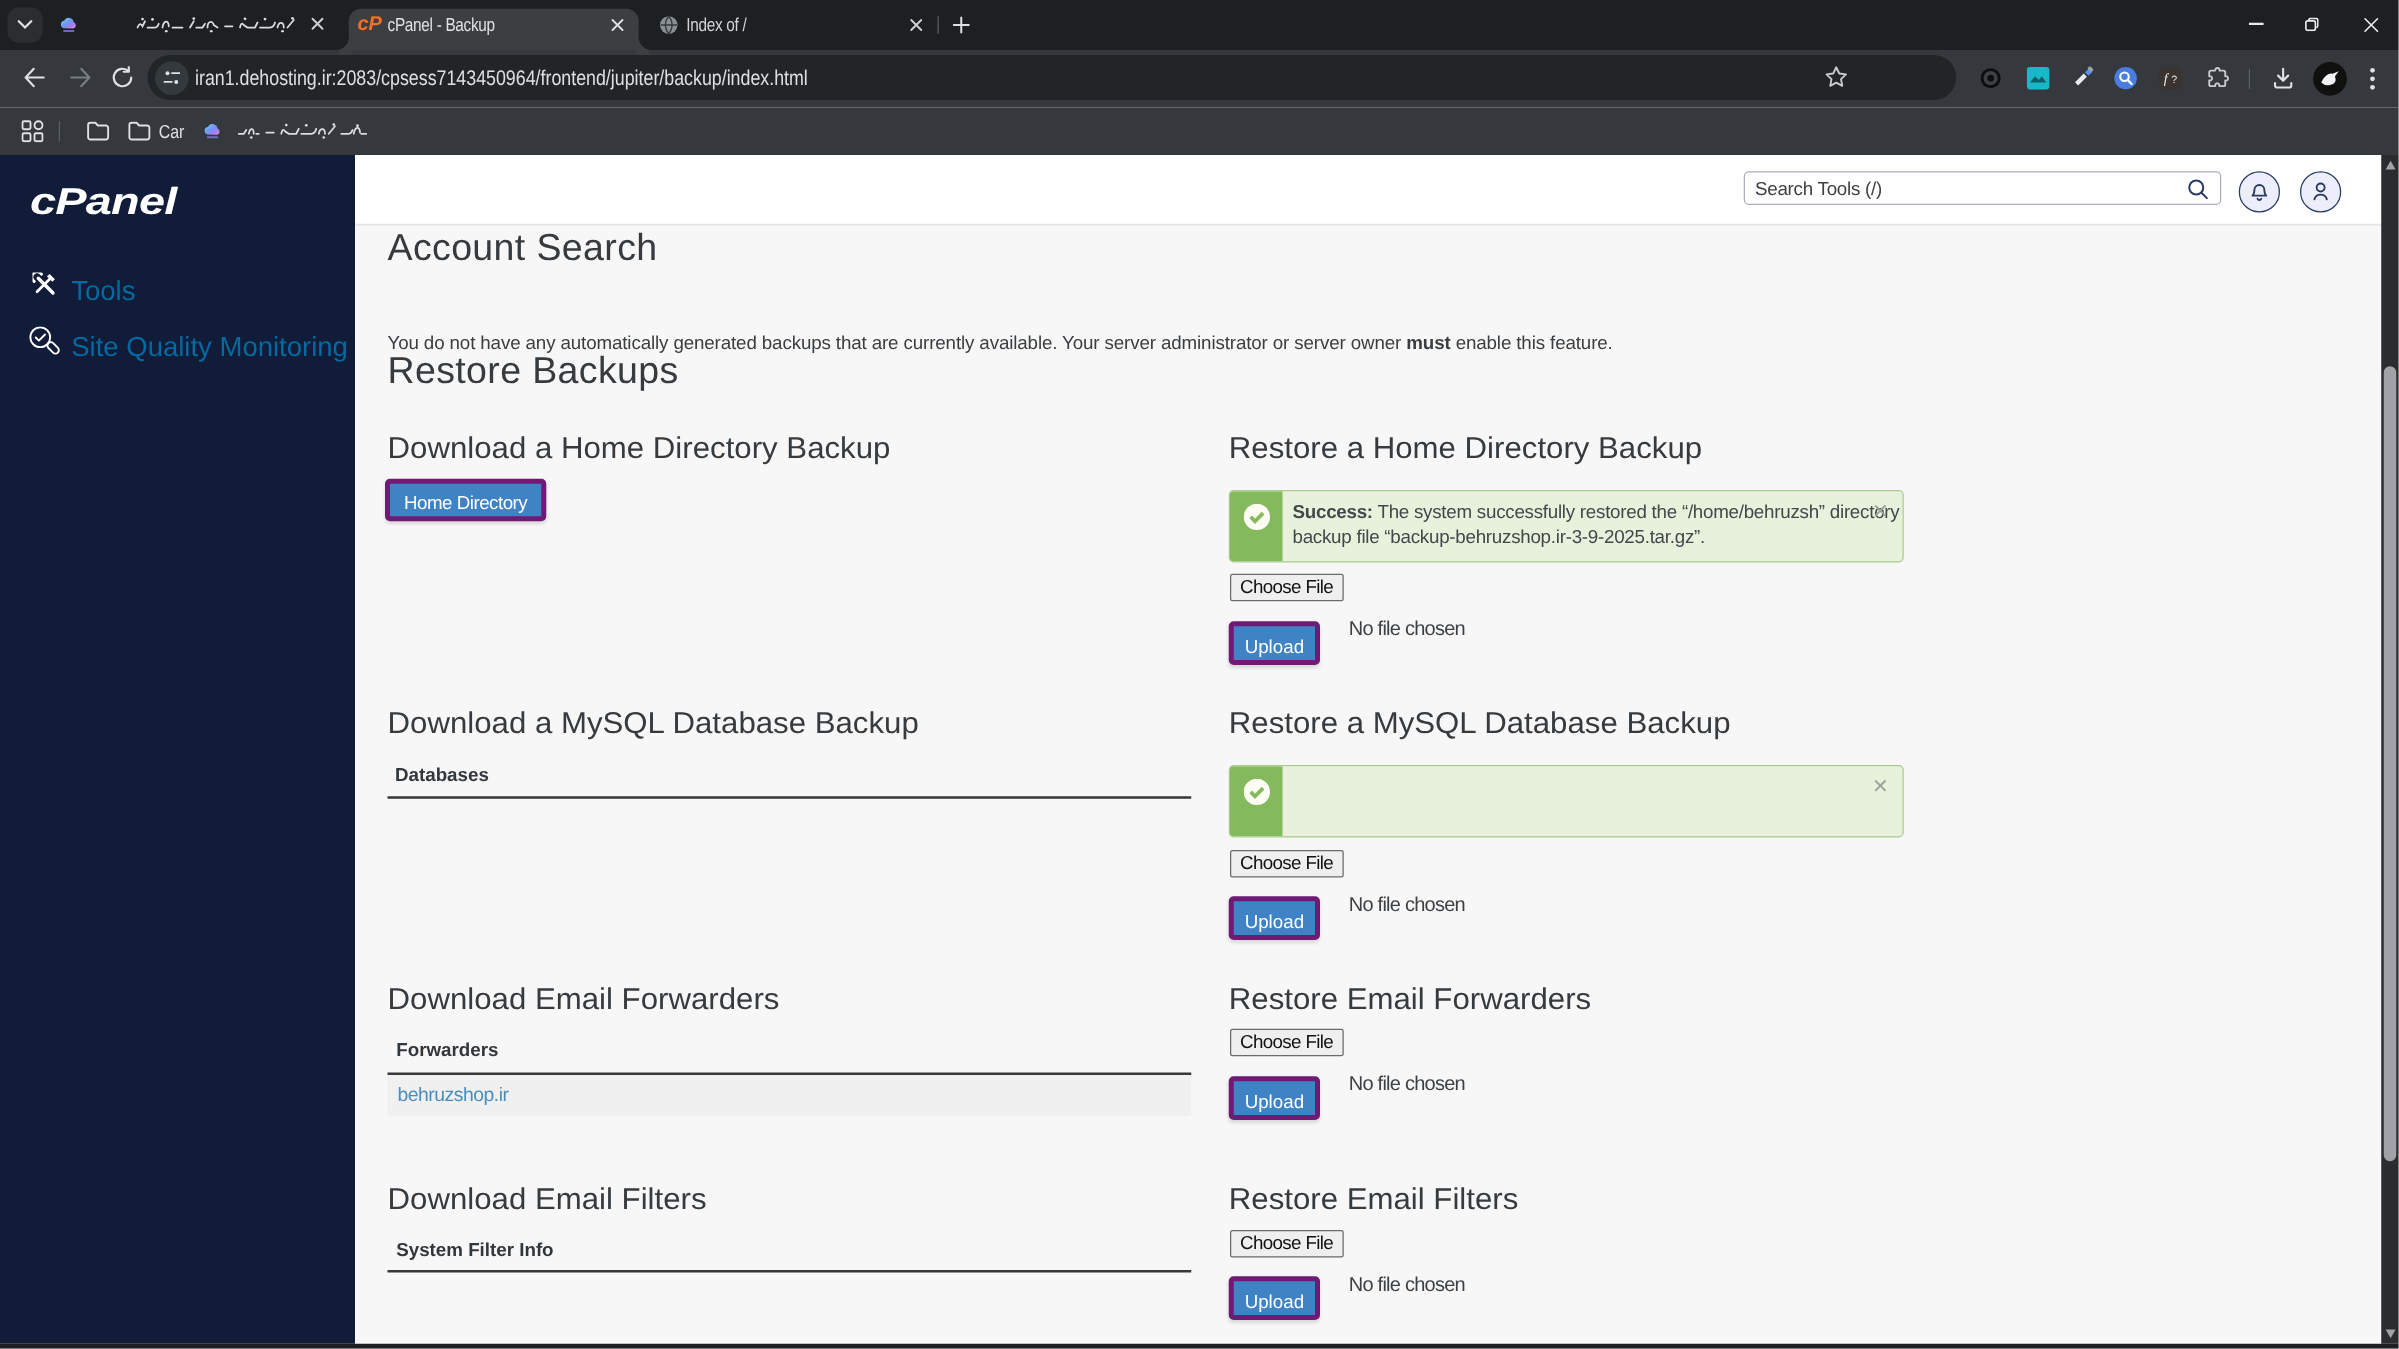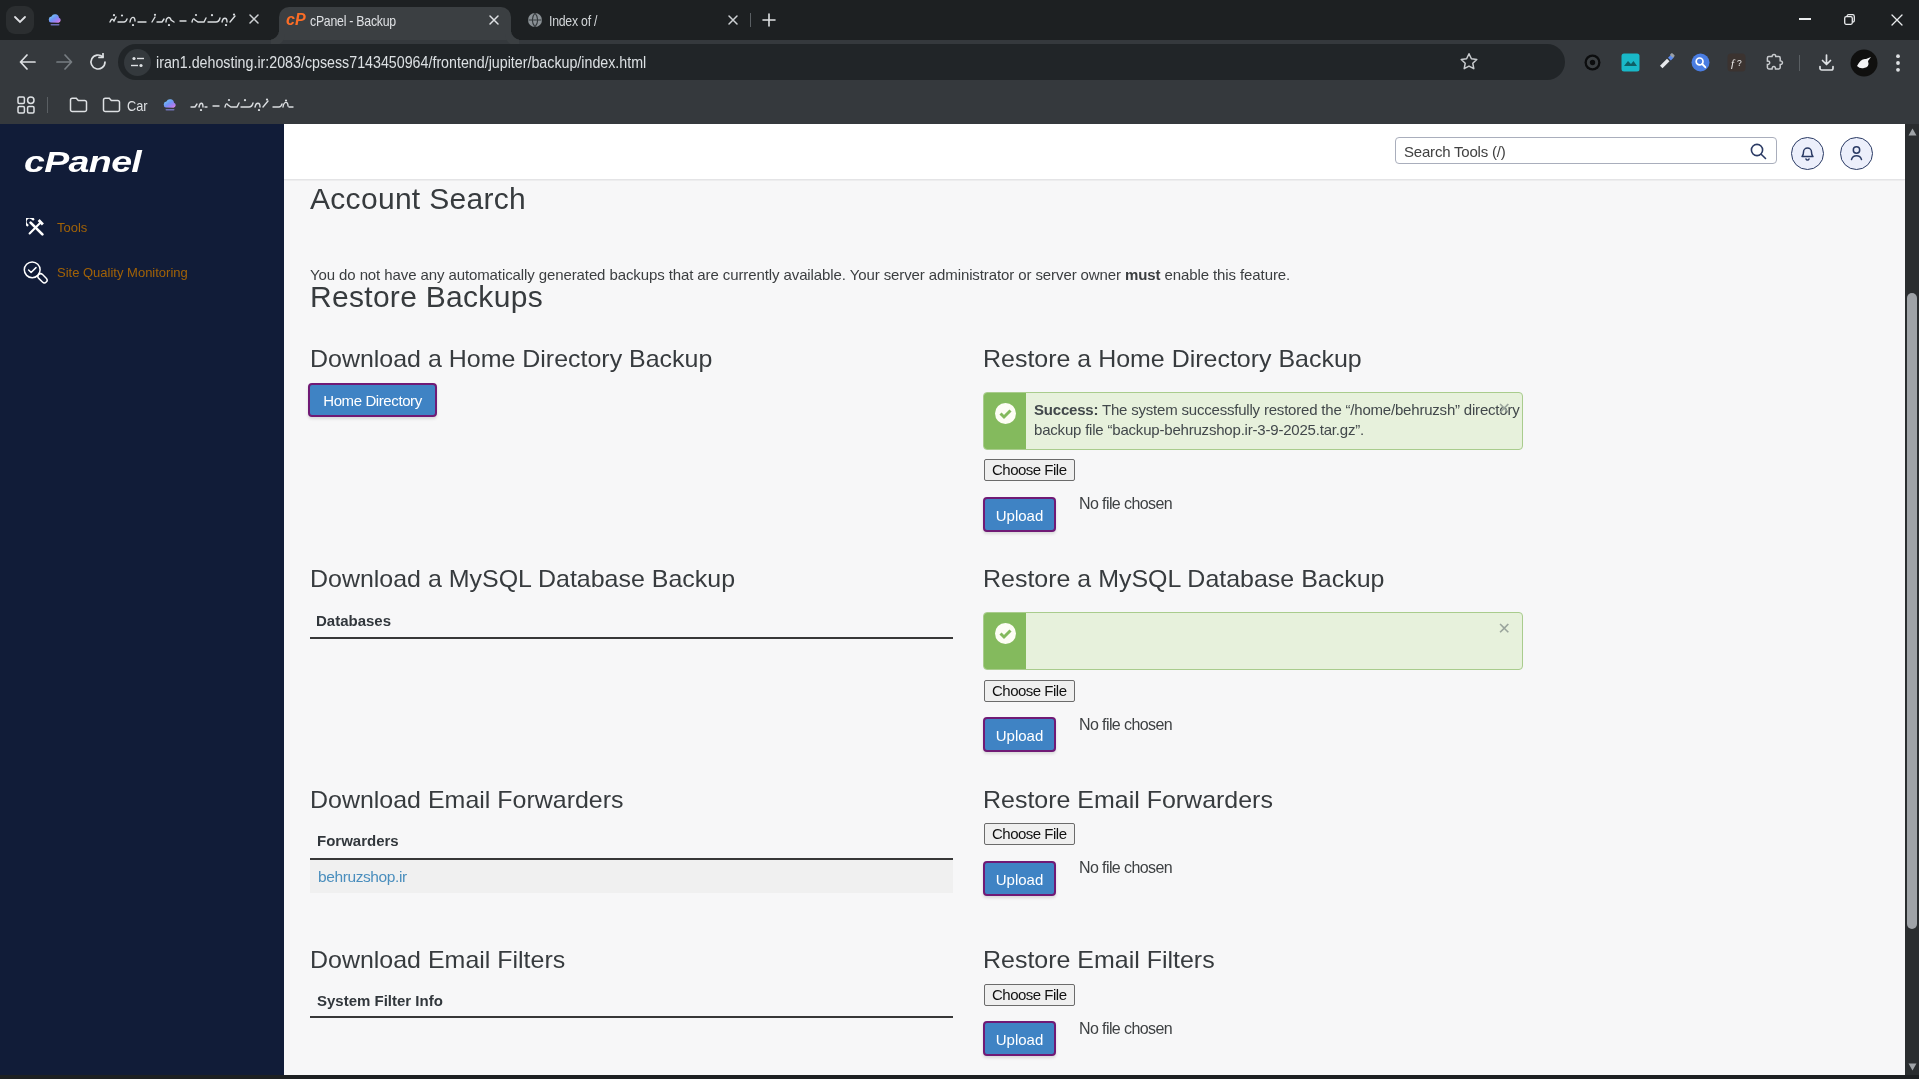--- a/index.html
+++ b/index.html
@@ -22,30 +22,30 @@
 #urlpill { position:absolute; left:118px; top:44px; width:1447px; height:36px; border-radius:18px; background:#212528; }
 #urltxt { position:absolute; left:156px; top:53px; font-size:17px; color:#dce0e3;
   transform:scaleX(0.838); transform-origin:0 0; white-space:nowrap;}
 .ticon { position:absolute; }
 
 
 #sidebar { position:absolute; left:0; top:124px; width:284px; height:951px; background:#111c38; }
 #pghead  { position:absolute; left:284px; top:124px; width:1621px; height:56px; background:#ffffff;
   border-bottom:1px solid #e4e4e6; box-shadow:0 2px 3px rgba(0,0,0,0.05);}
 #content { position:absolute; left:284px; top:181px; width:1621px; height:894px; background:#f7f7f8; }
-.navitem { position:absolute; color:#a16207; font-size:13px; letter-spacing:0; }
+.navitem { position:absolute; color:#0369a1; font-size:22px; letter-spacing:0; }
 
 #searchbox { position:absolute; left:1395px; top:137px; width:382px; height:27px; background:#fff;
   border:1px solid #a9aebc; border-radius:4px; }
 .circbtn { position:absolute; top:137px; width:33px; height:33px; border-radius:50%;
   background:#eceffb; border:1.4px solid #2a3a64; }
 
 .h1 { position:absolute; font-size:30px; color:#373b3e; letter-spacing:0.3px; white-space:nowrap;}
 .h3 { position:absolute; font-size:24px; color:#373b3e; letter-spacing:0; white-space:nowrap; transform:scaleX(1.04); transform-origin:0 0;}
-.btn-blue { position:absolute; background:#3f83c4; border:2px solid #701a75; border-radius:4px;
+.btn-blue { position:absolute; background:#3f83c4; border:4px solid #701a75; border-radius:4px;
   color:#fff; font-size:15px; text-align:center; line-height:32px; box-shadow:0 2px 3px rgba(0,0,0,0.12);}
 .alert { position:absolute; width:540px; height:58px; background:#e7f1dc; border:1px solid #a9cc8d;
   border-radius:4px; overflow:hidden;}
 .alert .strip { position:absolute; left:0; top:0; width:42px; height:100%; background:#84ba5d; }
 .alert .atext { position:absolute; left:50px; top:7px; font-size:15px; color:#42484b; line-height:19.5px;
   letter-spacing:-0.2px; white-space:nowrap;}
 .alert .aclose { position:absolute; right:11px; top:6px; color:#9aa49c; font-size:16px; }
 .filebtn { position:absolute; height:22px; background:#efefef; border:1px solid #6b6b6b; border-radius:2px;
   font-size:15px; color:#111; line-height:19px; padding:0 7px; letter-spacing:-0.5px;}
 .nofile { position:absolute; font-size:16px; color:#3e4143; letter-spacing:-0.6px;margin-top:34px;}

